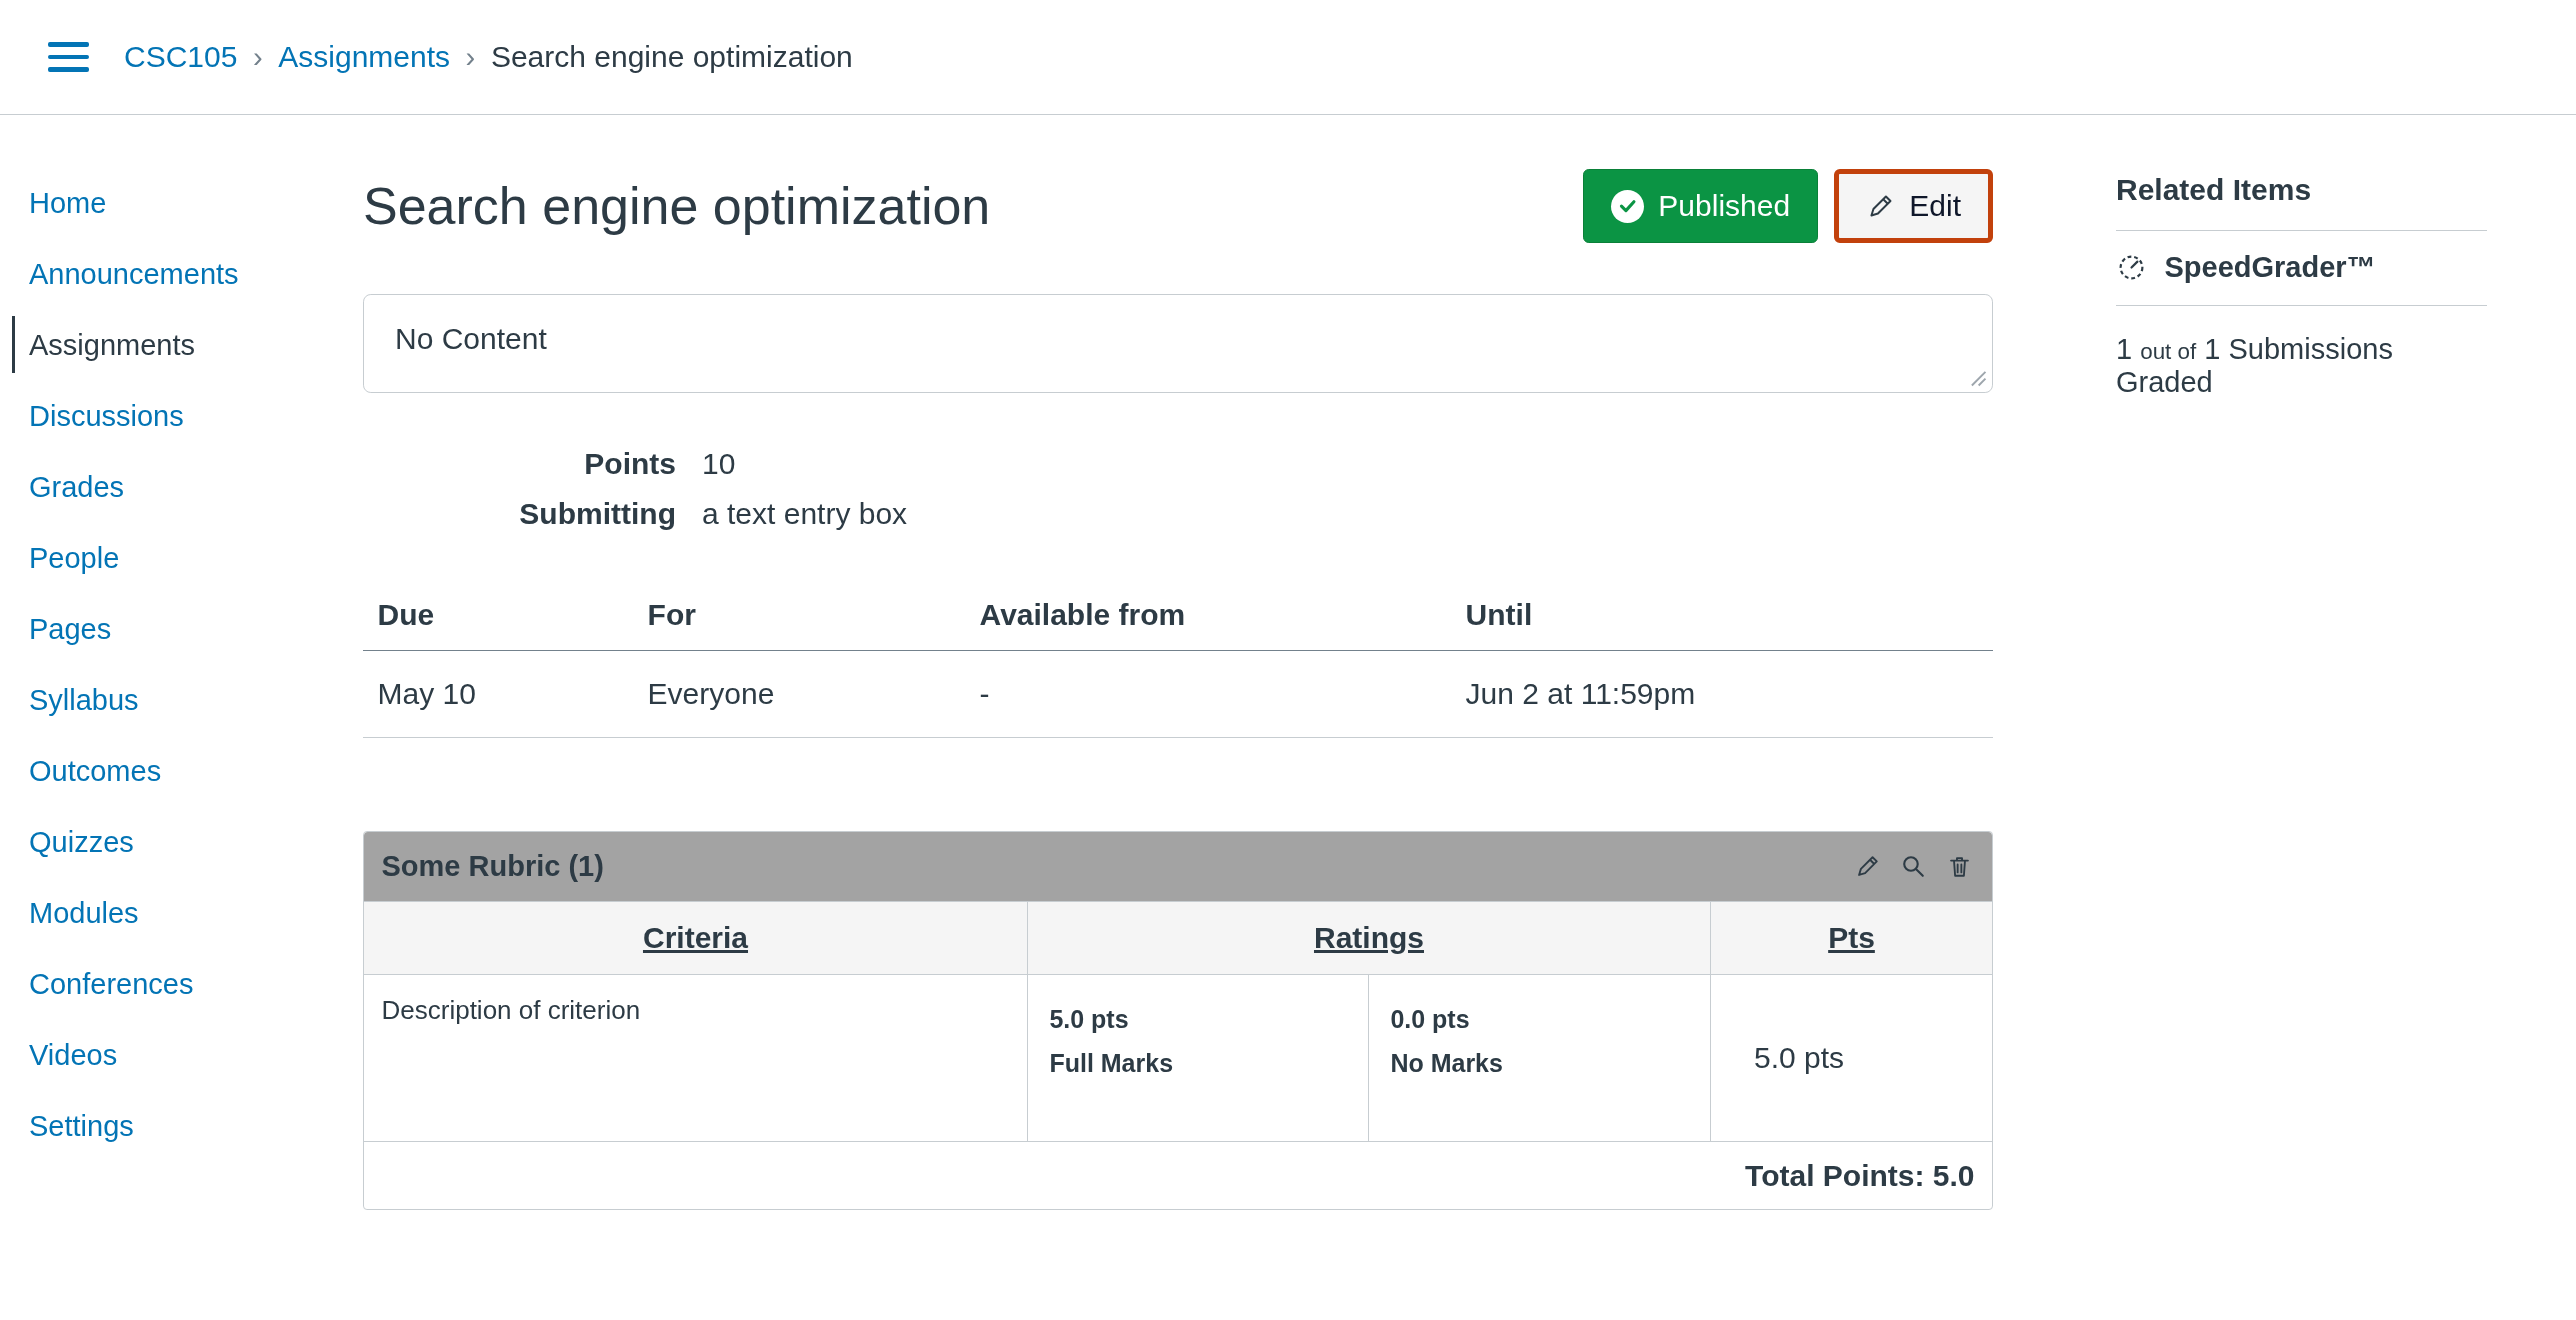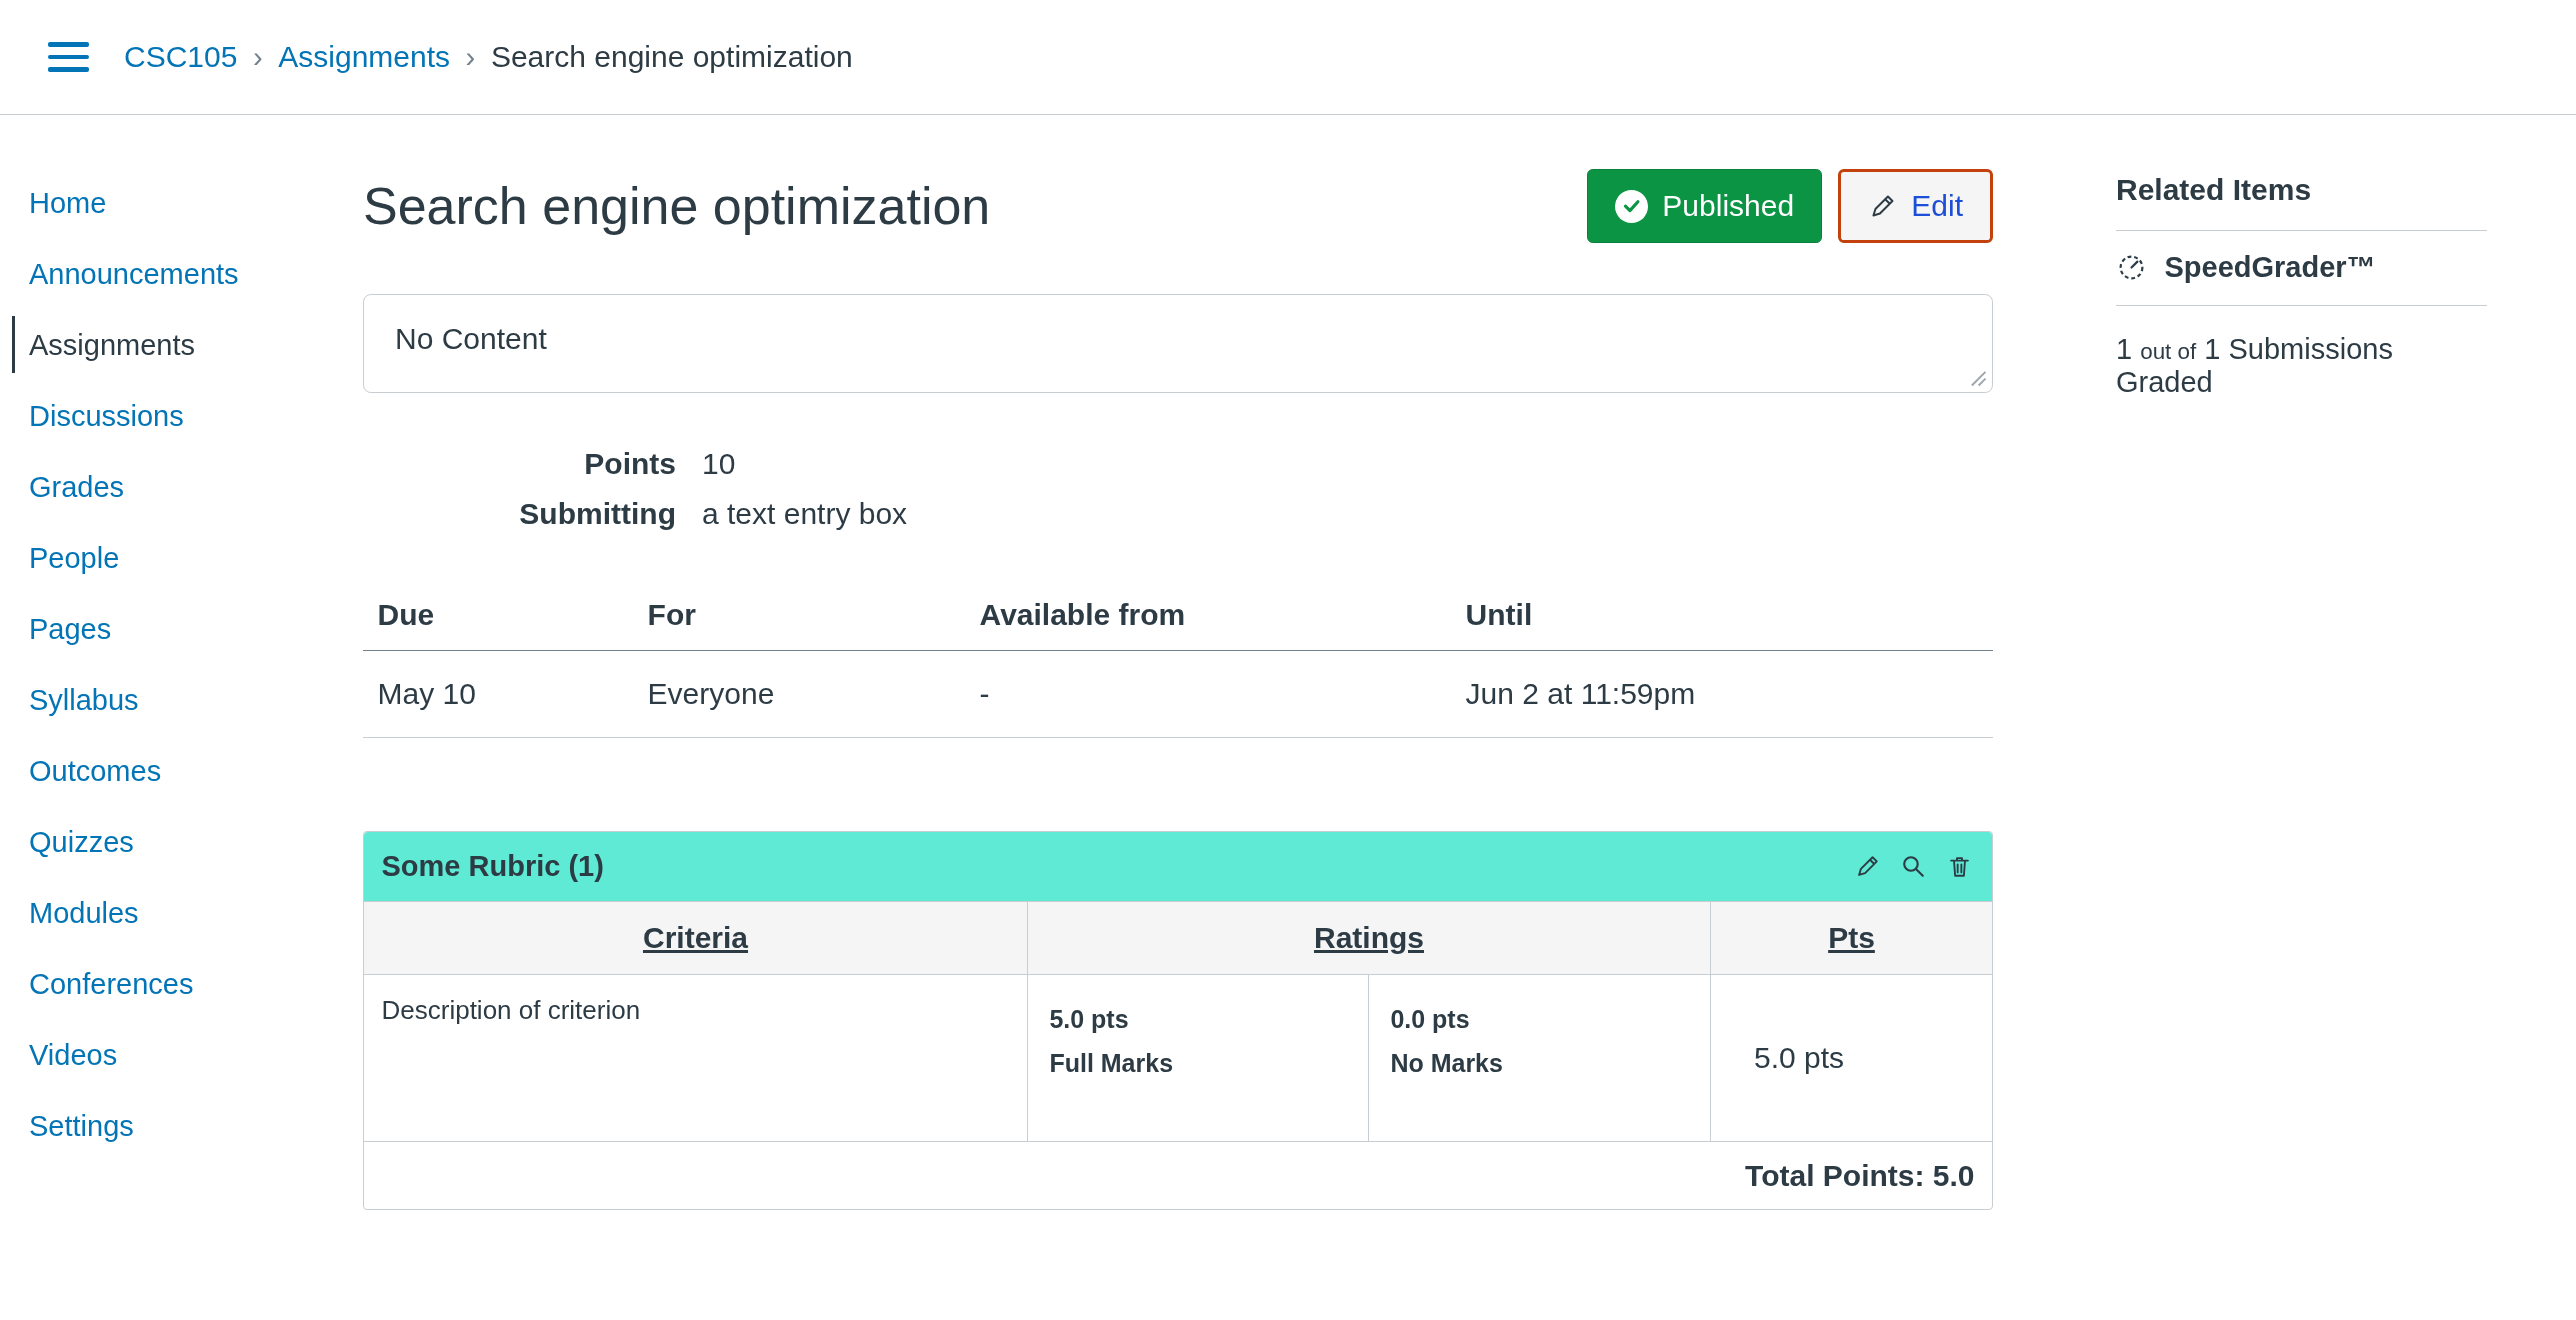--- a/index.html
+++ b/index.html
@@ -49,21 +49,21 @@
   .btn {
     height:74px; display:inline-flex; align-items:center; gap:14.6px;
     border-radius:5.8px; font-size:30px; padding:0 27px; cursor:pointer;
     font-family:"Liberation Sans", sans-serif;
   }
   .btn-published { background:#0B9444; border:1px solid #0A8038; color:#fff; }
   .check-circle {
     width:33px; height:33px; background:#fff; border-radius:50%;
     display:flex; align-items:center; justify-content:center;
   }
-  .btn-edit { background:#F5F5F5; border:3px solid #c2410c; color:#1d4ed8;text-align:center; }
+  .btn-edit { background:#F5F5F5; border:5px solid #c2410c; color:#0f172a;text-align:center; }
   .icon-svg { display:block; }
 
   
   .content-box {
     margin-top:51px; height:99px;
     border:1px solid #C7CDD1; border-radius:7.8px;
     padding:27px 31px; font-size:30px; position:relative;
   }
   .resize-handle { position:absolute; right:4.9px; bottom:4.9px; width:19.4px; height:19.4px; cursor:nwse-resize; }
 
@@ -81,21 +81,21 @@
     border-bottom:1.9px solid #73818C;
   }
   .dates-table td {
     padding:26px 0 26px 14.6px;
     border-bottom:1.9px solid #C7CDD1;
   }
 
   
   .rubric { margin-top:93px; border:1px solid #C7CDD1; border-radius:3.9px; }
   .rubric-header {
-    background:#5eead4; height:70px;
+    background:#a3a3a3; height:70px;
     display:flex; align-items:center; justify-content:space-between;
     padding:0 17.5px; border-bottom:1px solid #C7CDD1;
     border-radius:3.9px 3.9px 0 0;
   }
   .rubric-title { font-size:29px; font-weight:700; }
   .rubric-actions { display:flex; gap:14.6px; align-items:center; }
   .icon-btn { width:31px; height:31px; color:#2D3B45; cursor:pointer; display:flex; align-items:center; justify-content:center; }
   .rubric-grid-header { display:grid; grid-template-columns:664px 683px 1fr; background:#F5F5F5; border-bottom:1px solid #C7CDD1;text-decoration:underline; }
   .rubric-grid-header > div { padding:19.4px 0; text-align:center; font-weight:700; font-size:30px; }
   .rubric-grid-header > div:not(:last-child) { border-right:1px solid #C7CDD1; }

